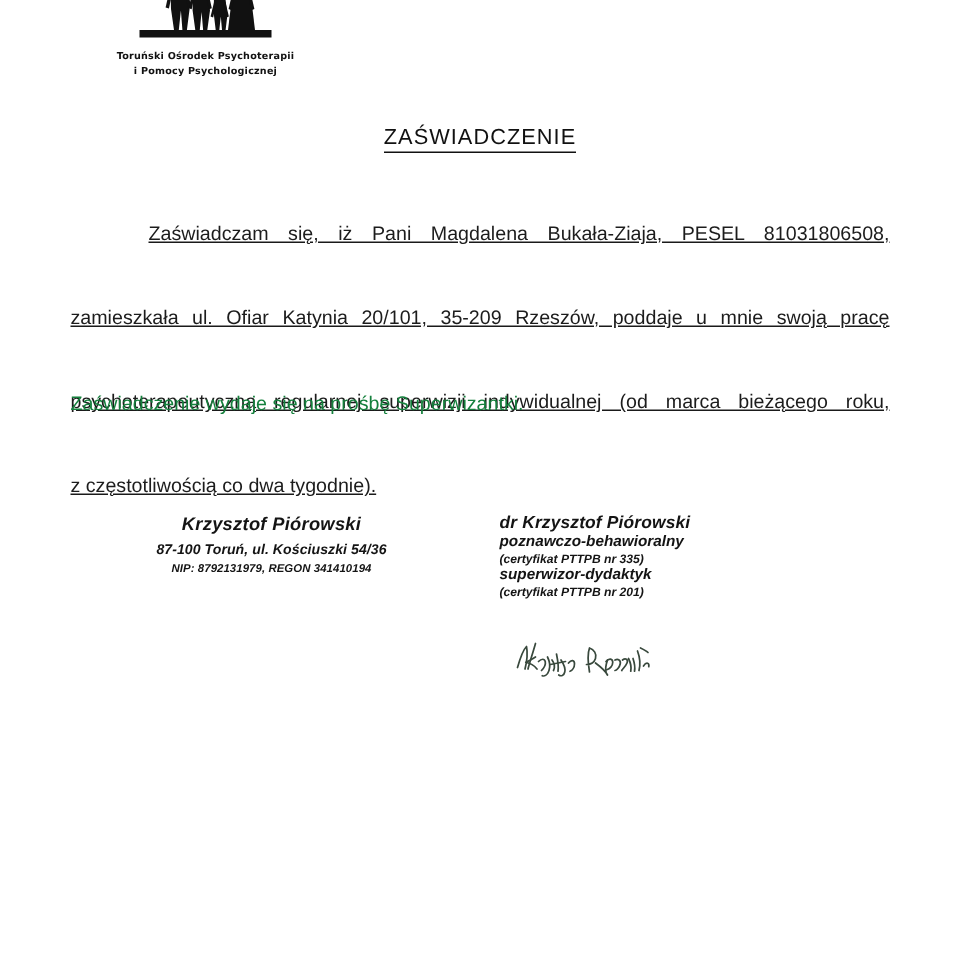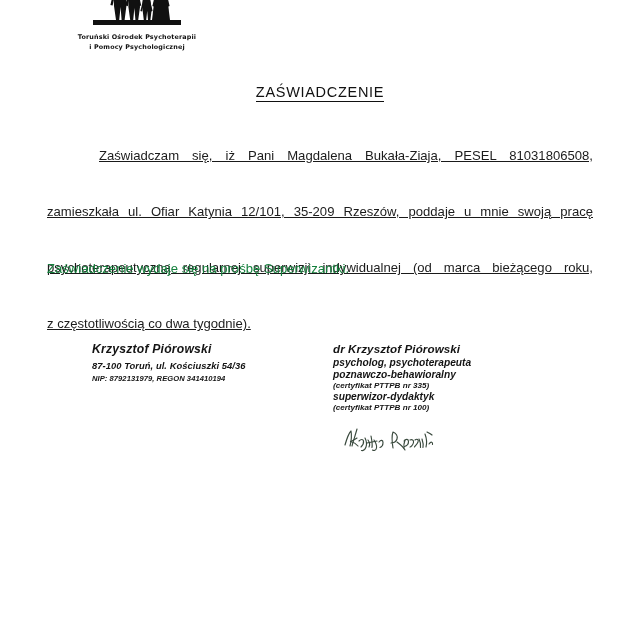--- a/index.html
+++ b/index.html
@@ -104,23 +104,24 @@
   .jline::after {
     content: "";
     display: inline-block;
     width: 100%;
   }
   .jline.last::after { display: none; }
 
   
   .sig-left {
     position: absolute;
-    left: 92px;
+    left: 68px;
     top: 342px;
     width: 226px;
+    text-align: center;
     font-style: italic;
     font-weight: bold;
     color: #141414;
   }
   .sig-left .name {
     font-size: 12.2px;
     letter-spacing: 0.2px;
   }
   .sig-left .addr {
     font-size: 9.4px;
@@ -237,41 +238,40 @@
     </div>
   </div>
 
   <div class="doc-title">
     <span>ZAŚWIADCZENIE</span>
   </div>
 
   <div class="body-block">
     <p class="para">
       <span class="jline para-indent">Zaświadczam się, iż Pani Magdalena Bukała-Ziaja, PESEL 81031806508,</span>
-      <span class="jline">zamieszkała ul. Ofiar Katynia 12/101, 35-209 Rzeszów, poddaje u mnie swoją pracę</span>
+      <span class="jline">zamieszkała ul. Ofiar Katynia 20/101, 35-209 Rzeszów, poddaje u mnie swoją pracę</span>
       <span class="jline">psychoterapeutyczną regularnej superwizji indywidualnej (od marca bieżącego roku,</span>
       <span class="jline last">z częstotliwością co dwa tygodnie).</span>
     </p>
   </div>
 
   <p class="para-second">Zaświadczenie wydaje się na prośbę Superwizantki.</p>
 
   <div class="sig-left">
     <div class="name">Krzysztof Piórowski</div>
     <div class="addr">87-100 Toruń, ul. Kościuszki 54/36</div>
     <div class="tax">NIP: 8792131979, REGON 341410194</div>
   </div>
 
   <div class="sig-right">
     <div class="name">dr Krzysztof Piórowski</div>
-    <div class="role">psycholog, psychoterapeuta</div>
     <div class="role2">poznawczo-behawioralny</div>
     <div class="cert">(certyfikat PTTPB nr 335)</div>
     <div class="role3">superwizor-dydaktyk</div>
-    <div class="cert">(certyfikat PTTPB nr 100)</div>
+    <div class="cert">(certyfikat PTTPB nr 201)</div>
   </div>
 
   <div class="digisig">
     <div class="handsig">
       <svg viewBox="0 0 100 36" width="100" height="36" aria-hidden="true">
         <g fill="none" stroke="#39493d" stroke-width="1.15" stroke-linecap="round" stroke-linejoin="round">
           <path d="M4 23 C6 16, 8 11, 10 9 C11 14, 10 20, 9 24"></path>
           <path d="M16 7 C14 14, 12 20, 11 24"></path>
           <path d="M16 16 C13 18, 11 19, 9.5 19.5 C12 20, 15 21.5, 17 24"></path>
           <path d="M18 19 C20 17, 22 17, 22.5 19 C23 21.5, 21 24, 20 25"></path>

